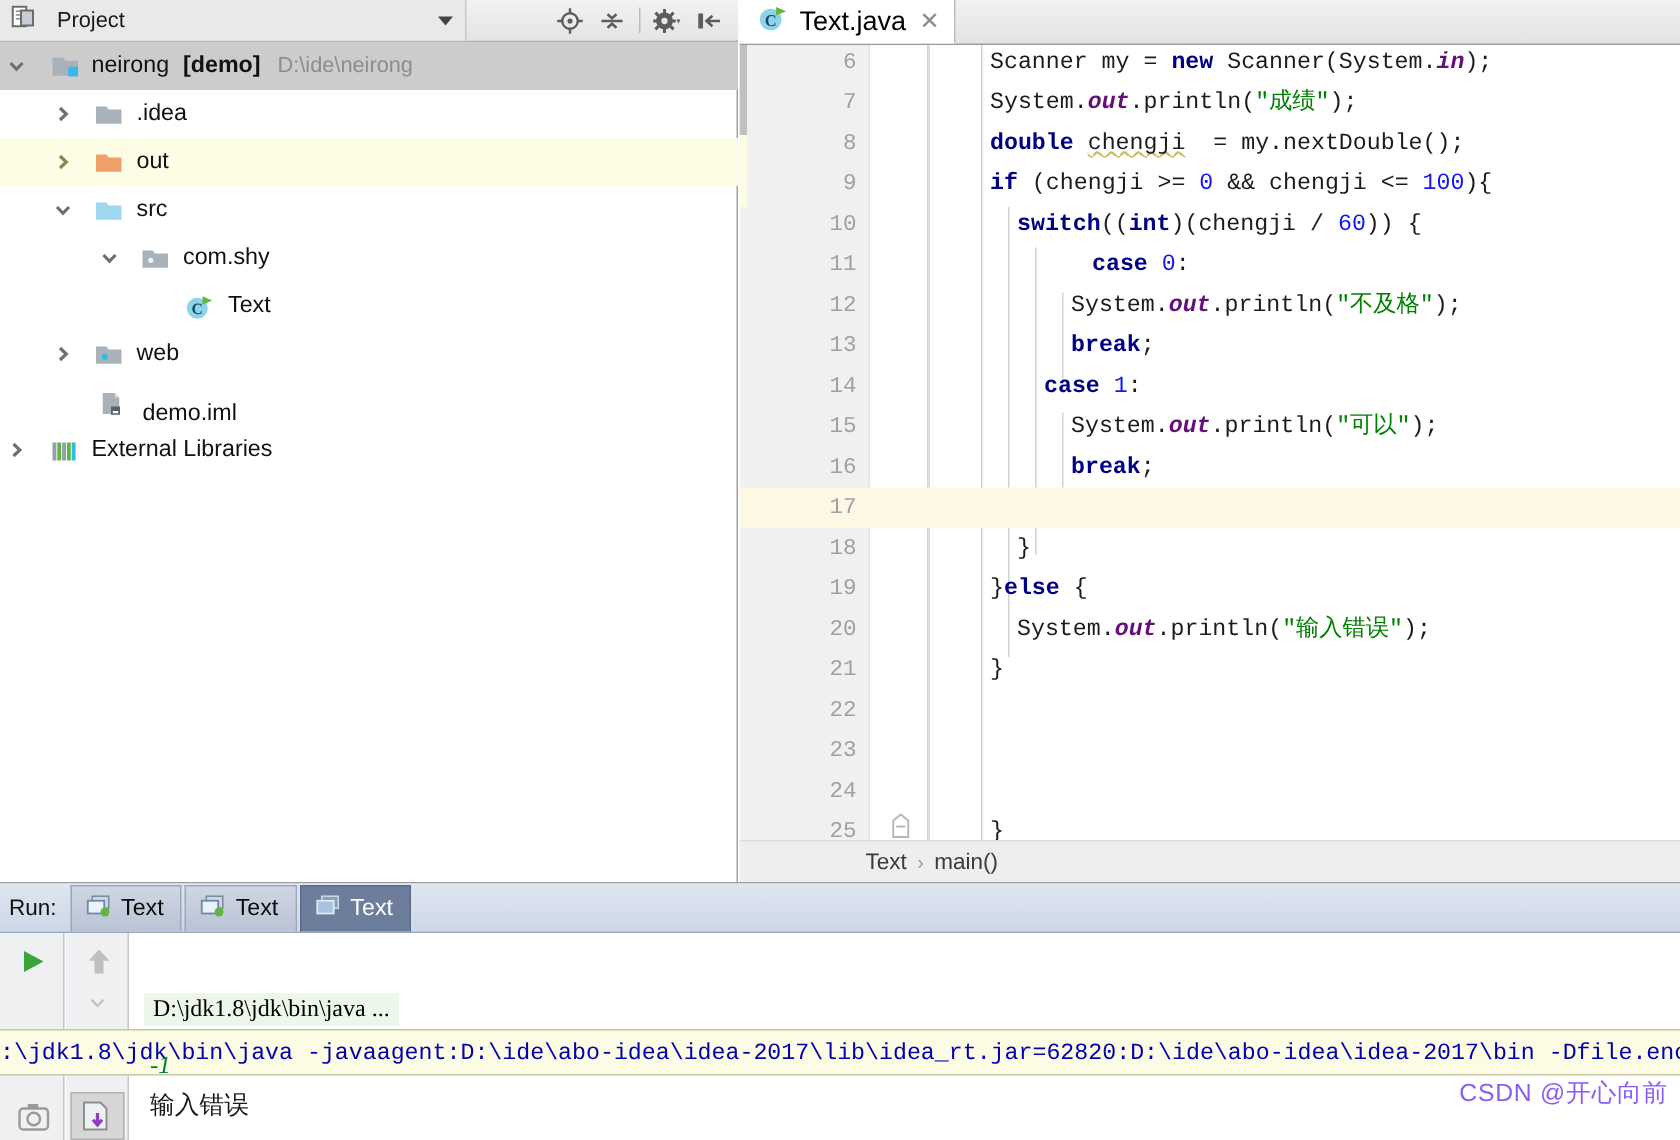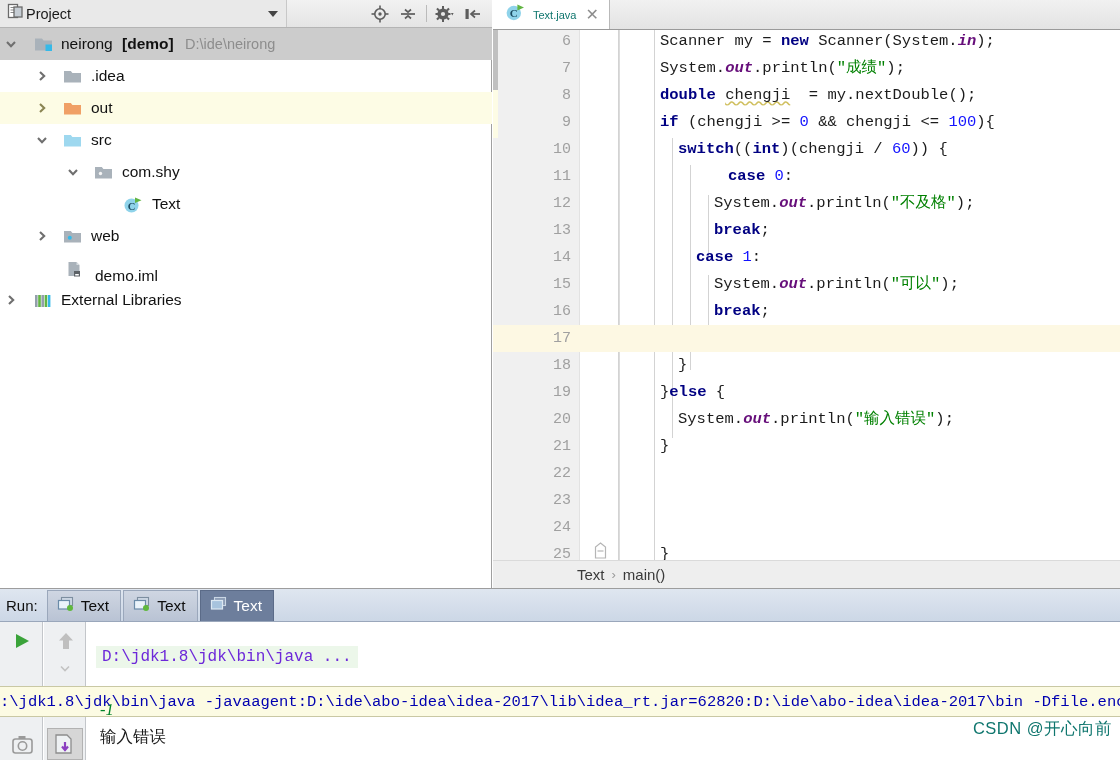--- a/index.html
+++ b/index.html
@@ -20,21 +20,21 @@
     border-right: 1px solid #a0a0a0;
   }
   #project-header {
     position: relative;
     height: 28px; width: 492px;
     background: linear-gradient(to bottom,#f2f2f2,#e4e4e4);
     border-bottom: 1px solid #b4b4b4;
     display: flex; align-items: center;
   }
   .ph-tab {
-    display: flex; align-items: center; gap: 2px;
+    display: flex; align-items: center; gap: 14px;
     padding: 0 8px 0 7px; height: 27px;
     background: #e9e9e9;
     border-right: 1px solid #c8c8c8;
   }
   .ph-tab-label { font-size: 14.5px; color: #1a1a1a; }
   .ph-caret {
     margin-left: 195px;
     width: 0; height: 0;
     border-left: 5.5px solid transparent;
     border-right: 5.5px solid transparent;
@@ -82,21 +82,21 @@
     border-bottom: 1px solid #9a9a9a;
   }
   #file-tab {
     position: absolute; left: 0; top: 0;
     height: 29px;
     display: flex; align-items: center; gap: 8px;
     padding: 0 10px 0 12px;
     background: #ffffff;
     border-right: 1px solid #b9b9b9;
   }
-  #file-tab .tabname { font-size: 11px; color: #0f766e; }
+  #file-tab .tabname { font-size: 18px; color: #000000; }
   #tab-close {
     font-size: 16px; color: #8d8d8d; line-height: 1;
     margin-left: 1px;
   }
 
   #code-wrap {
     position: absolute; left: 0; top: 30px;
     width: 627px; height: 530px;
     overflow: hidden;
     background: #ffffff;
@@ -227,46 +227,46 @@
     border-top: 1px solid #c9c8a4;
     border-bottom: 1px solid #c9c8a4;
     font-family: "Liberation Mono", monospace;
     font-size: 15.5px;
     color: #0000b0;
     line-height: 31px;
     white-space: pre;
     overflow: hidden;
   }
   #cmd-short {
-    position: absolute; left: 96px; top: 24px;
+    position: absolute; left: 96px; top: 40px;
     background: #ecf7ea;
     padding: 2px 6px;
-    font-family: Liberation Mono, monospace;
+    font-family: Liberation Serif, serif;
     font-size: 16px;
-    color: #6d28d9;
+    color: #000000;
     white-space: pre;
   }
   #out-input {
     position: absolute; left: 100px; top: 78px;
     font-family: "Liberation Serif", serif;
     font-size: 16.5px;
     font-style: italic;
     color: #00832a;
     white-space: pre;
   }
   #out-line {
     position: absolute; left: 100px; top: 104px;
     font-family: "Liberation Sans", sans-serif;
     font-size: 16.5px;
     color: #1a1a1a;
     white-space: pre;
   }
   #watermark {
     position: absolute; right: 8px; bottom: 20px;
-    font-size: 16.5px; color: #0f766e;
+    font-size: 16.5px; color: #8b5cf6;
     letter-spacing: 0.5px;
   }
 </style>
 </head>
 <body>
 
 <div id="app">
 
   <div id="project-panel">
 

